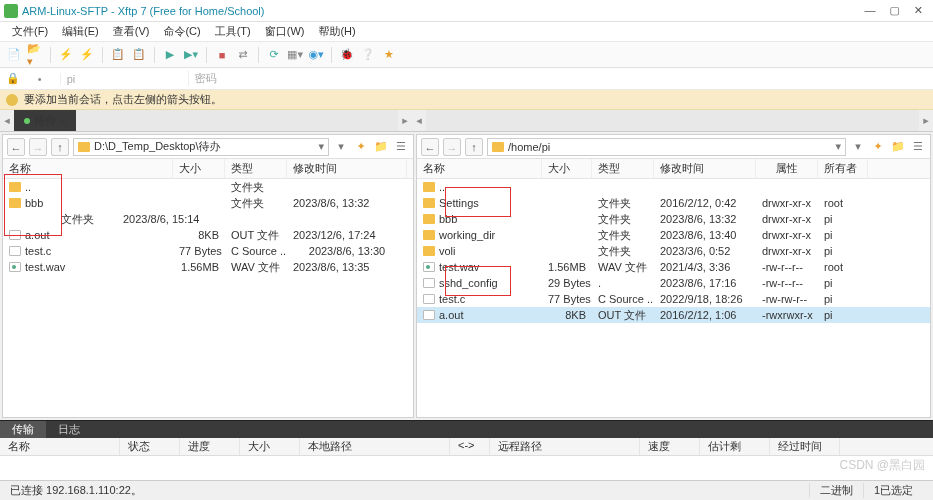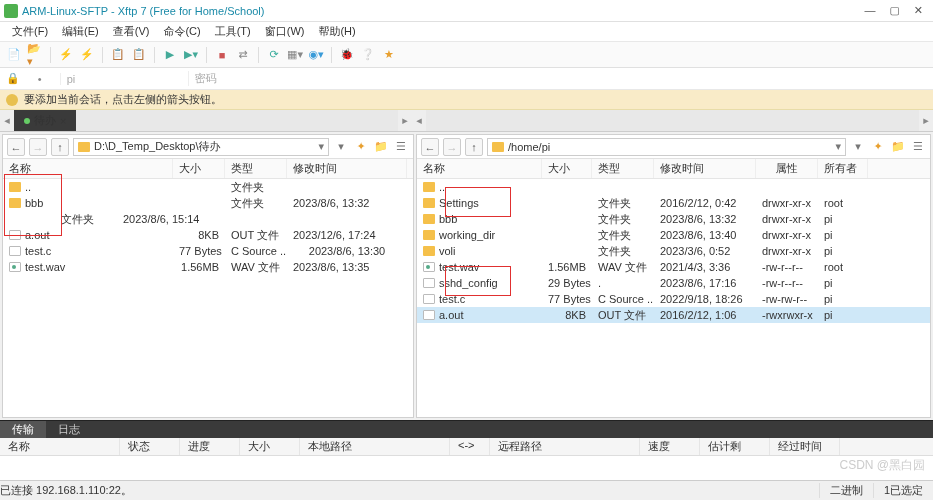--- a/index.html
+++ b/index.html
@@ -52,21 +52,21 @@
 .fileico.file{background:#fff;border:1px solid #bbb}
 .fileico.wav{background:#fff;border:1px solid #bbb;position:relative}
 .fileico.wav:after{content:"";position:absolute;left:2px;top:2px;width:4px;height:4px;border-radius:50%;background:#5a8}
 .hl{border:1.5px solid #e03030;position:absolute;pointer-events:none}
 .xfer-tabs{height:18px;background:#3a3a3a;display:flex;border-top:1px solid #222}
 .xfer-tabs span{padding:1px 12px;color:#ccc;cursor:pointer}
 .xfer-tabs span.active{background:#555;color:#fff}
 .xfer-head{height:18px;background:#f5f5f5;display:flex;border-bottom:1px solid #ddd}
 .xfer-head div{padding:1px 8px;border-right:1px solid #e5e5e5}
 .xfer-body{height:24px;background:#fff}
-.status{height:20px;background:#f0f0f0;border-top:1px solid #ccc;display:flex;align-items:center;padding:0 0;color:#555}
+.status{height:20px;background:#f0f0f0;border-top:1px solid #ccc;display:flex;align-items:center;padding:0 10px;color:#555}
 .status .s1{flex:1}
 .status .sr{padding:0 10px;border-left:1px solid #ddd}
 .watermark{position:absolute;right:8px;bottom:26px;color:#ccc;font-size:12px;pointer-events:none}
 </style>
 </head>
 <body>
 
 <div class="title-bar">
   <span class="ico"></span>
   <span class="t">ARM-Linux-SFTP - Xftp 7 (Free for Home/School)</span>

